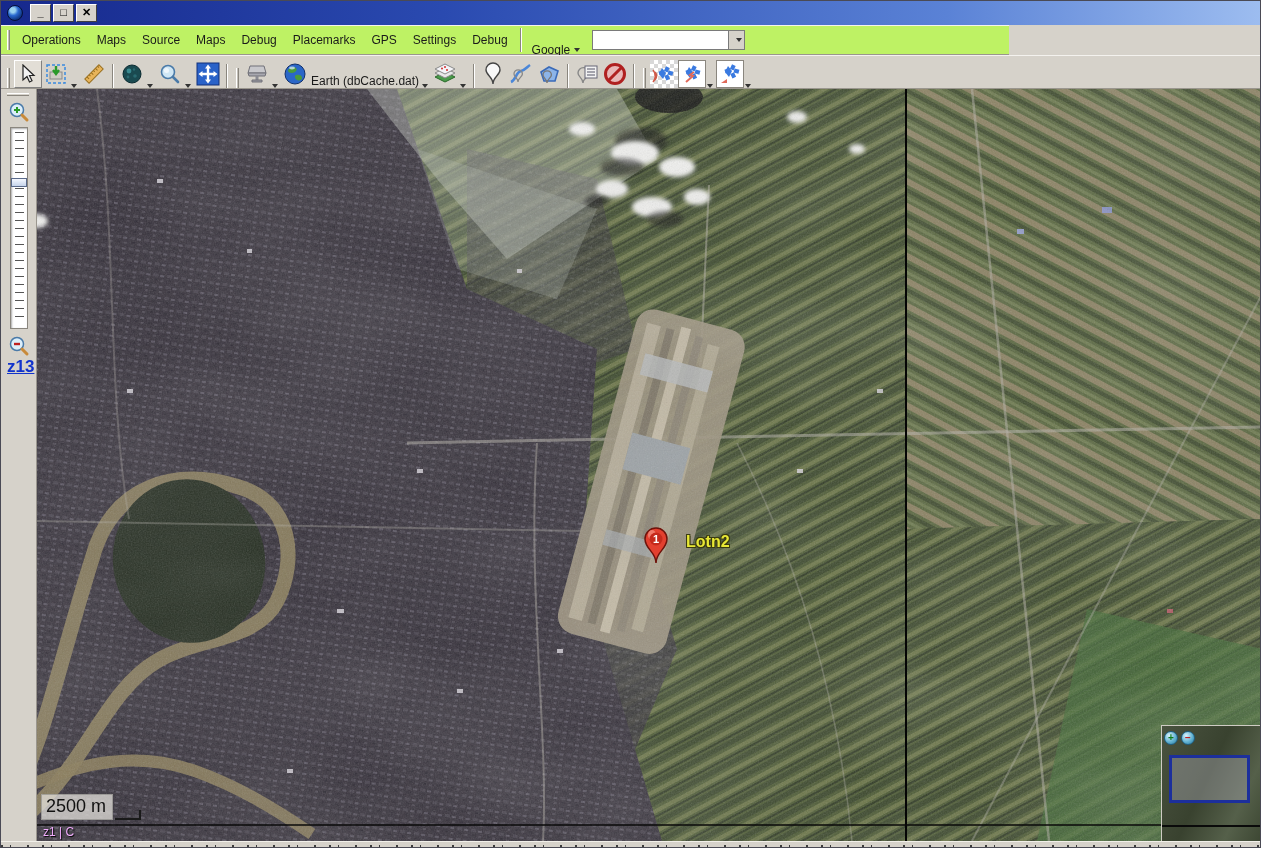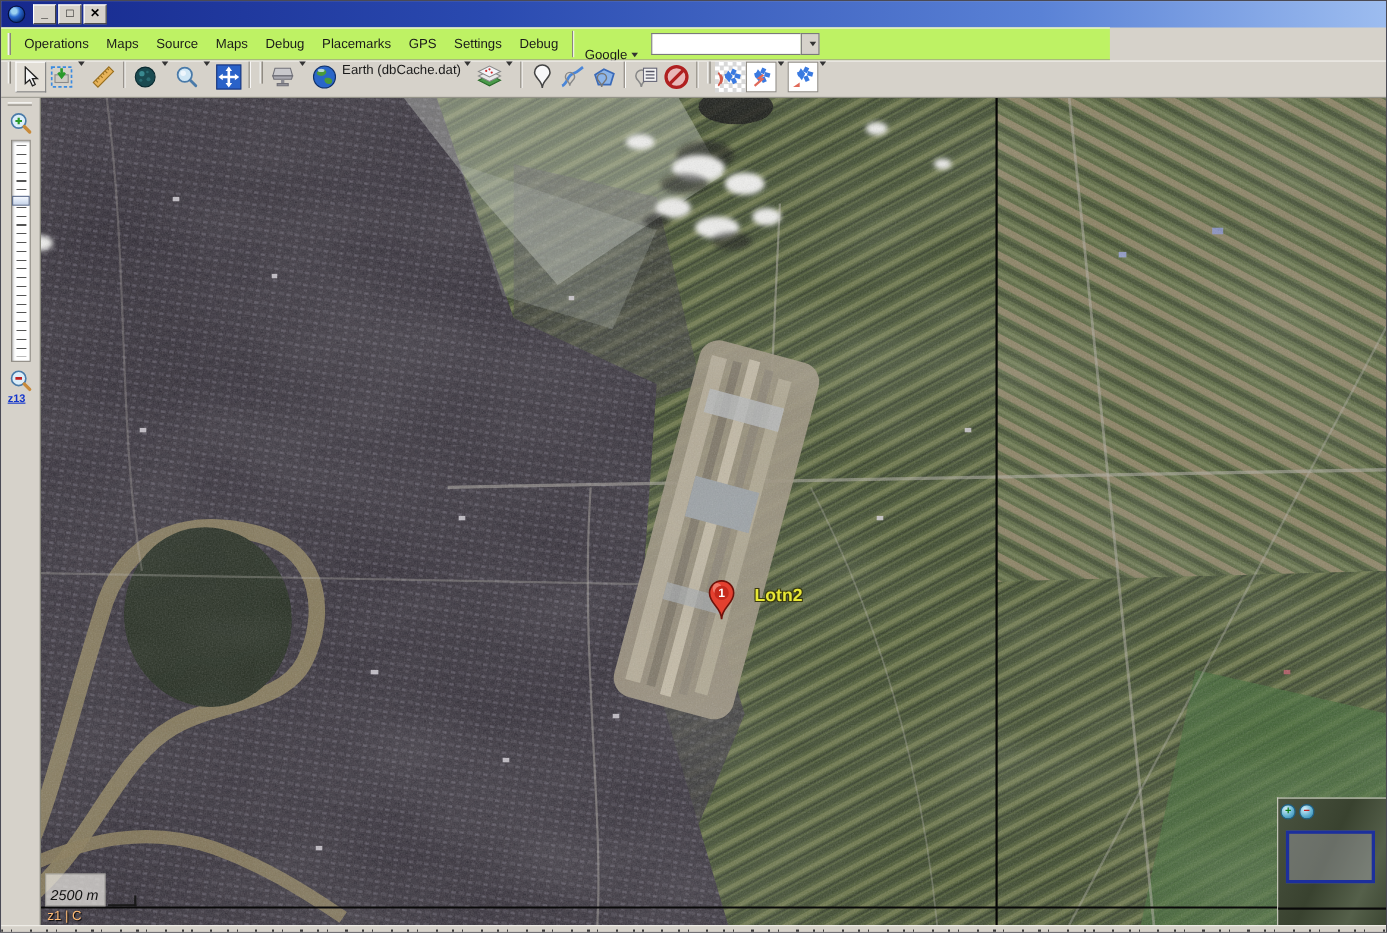--- a/index.html
+++ b/index.html
@@ -26,50 +26,50 @@
   .menu-item{padding:4px 8px;font-size:12px;color:#1a1a1a;white-space:nowrap;}
   .bar-sep{width:2px;height:24px;margin:0 4px;border-left:1px solid #8a867e;border-right:1px solid #fff;flex:0 0 auto;}
   #google-btn{display:flex;align-items:center;font-size:12px;padding:4px 6px;color:#1a1a1a;margin-top:19px;}
   .dd-arrow{width:0;height:0;border-left:3px solid transparent;border-right:3px solid transparent;border-top:4px solid #333;margin-left:4px;display:inline-block;}
   #search-combo{display:flex;align-items:center;margin-left:6px;}
   #search-input{width:136px;height:20px;border:1px solid #7a7a7a;border-right:none;background:#fff;font-size:12px;padding:0 3px;outline:none;}
   #combo-drop{width:17px;height:20px;background:#d6d2ca;border:1px solid #7a7a7a;display:flex;align-items:center;justify-content:center;}
 
   
   #toolbar{position:absolute;left:0;top:54px;width:1261px;height:34px;background:#d6d2ca;
-    border-top:1px solid #f4f2ee;border-bottom:1px solid #9a968e;display:flex;align-items:flex-start;padding:0 2px;}
+    border-top:1px solid #f4f2ee;border-bottom:1px solid #9a968e;display:flex;align-items:flex-end;padding:0 2px;}
   .tb-btn{width:28px;height:28px;display:flex;align-items:center;justify-content:center;flex:0 0 auto;position:relative;}
   .tb-btn.raised{border-top:1px solid #fff;border-left:1px solid #fff;border-right:1px solid #808080;border-bottom:1px solid #808080;background:#e2ded6;}
   .tb-btn.sunken{background:#fff;border:1px solid #8a867e;}
   .tb-btn.checker{background:repeating-conic-gradient(#ffffff 0 25%,#d8d8d8 0 50%) 0 0/8px 8px;}
   .tb-label{font-size:12px;color:#1a1a1a;margin:0 2px 0 2px;white-space:nowrap;}
   .tb-dd{margin:0 3px 0 1px;}
 
   
   #zoombar{position:absolute;left:0;top:88px;width:36px;height:752px;background:#d6d2ca;border-right:1px solid #9a968e;}
   #zoombar .grip-h{position:absolute;left:6px;top:4px;width:22px;height:3px;border-top:1px solid #fff;border-bottom:1px solid #8a867e;}
   .zoom-ico{position:absolute;left:7px;width:22px;height:22px;}
   #zoom-slider{position:absolute;left:9px;top:38px;width:18px;height:202px;background:#fff;
     border:1px solid #8a867e;box-shadow:inset 1px 1px 2px #aaa;}
   #zoom-ticks{position:absolute;left:4px;top:4px;width:9px;height:192px;
     background:repeating-linear-gradient(180deg,#555 0 1px,transparent 1px 8px);}
   #zoom-handle{position:absolute;left:0px;top:50px;width:16px;height:9px;background:linear-gradient(180deg,#f4f8ff,#c6d4ea);
     border:1px solid #5a6a8a;}
-  #zoom-level{position:absolute;left:6px;top:268px;font-size:10px;font-weight:bold;color:#1133cc;text-decoration:underline;}
+  #zoom-level{position:absolute;left:6px;top:268px;font-size:17px;font-weight:bold;color:#1133cc;text-decoration:underline;}
 
   
   #map{position:absolute;left:36px;top:88px;width:1225px;height:752px;overflow:hidden;background:#3e4634;}
   #map-art{position:absolute;left:0;top:0;}
   #pin{position:absolute;left:604px;top:438px;width:30px;height:38px;}
   #pin-label{position:absolute;left:649px;top:444px;font-size:16px;font-weight:bold;color:#e8e835;
     text-shadow:1px 1px 0 #3a3a10,-1px -1px 0 #3a3a10,1px -1px 0 #3a3a10,-1px 1px 0 #3a3a10;}
   #scalebar{position:absolute;left:4px;top:705px;display:flex;align-items:flex-end;}
-  #scale-box{background:rgba(228,226,220,0.75);color:#111;font-size:13px;padding:11px 6px 2px 4px;border:1px solid rgba(120,120,115,.5);font-style:italic;}
+  #scale-box{background:rgba(228,226,220,0.75);color:#111;font-size:18px;padding:1px 6px 2px 4px;border:1px solid rgba(120,120,115,.5);}
   #scale-line{width:26px;height:10px;border-right:2px solid #1a1a1a;border-bottom:2px solid #1a1a1a;margin-left:2px;}
-  #map-status{position:absolute;left:6px;top:736px;color:#fdba74;font-size:12px;text-shadow:1px 1px 1px #000;}
+  #map-status{position:absolute;left:6px;top:736px;color:#f0abfc;font-size:12px;text-shadow:1px 1px 1px #000;}
 
   
   #minimap{position:absolute;left:1124px;top:636px;width:101px;height:116px;
     border-top:1px solid #cfccc4;border-left:1px solid #cfccc4;
     background:linear-gradient(115deg,#4a5340,#39422f 45%,#55604a 75%,#3c4632);}
   #minimap-viewport{position:absolute;left:7px;top:29px;width:81px;height:48px;border:3px solid #1c2f9c;background:rgba(165,165,170,.45);}
   .mini-btn{position:absolute;top:5px;width:14px;height:14px;border-radius:50%;
     background:radial-gradient(circle at 35% 30%,#d8f2fc,#62b2d2 55%,#2a7aa0);border:1px solid #1f6084;
     display:flex;align-items:center;justify-content:center;font-size:10px;font-weight:bold;line-height:1;}
   #mini-zoom-in{left:2px;color:#0b7a1a;}

